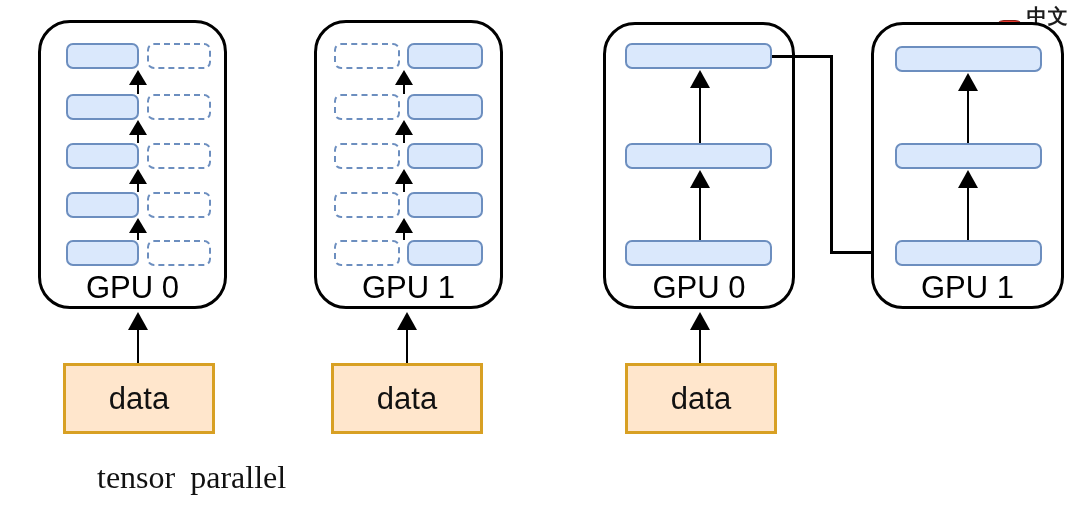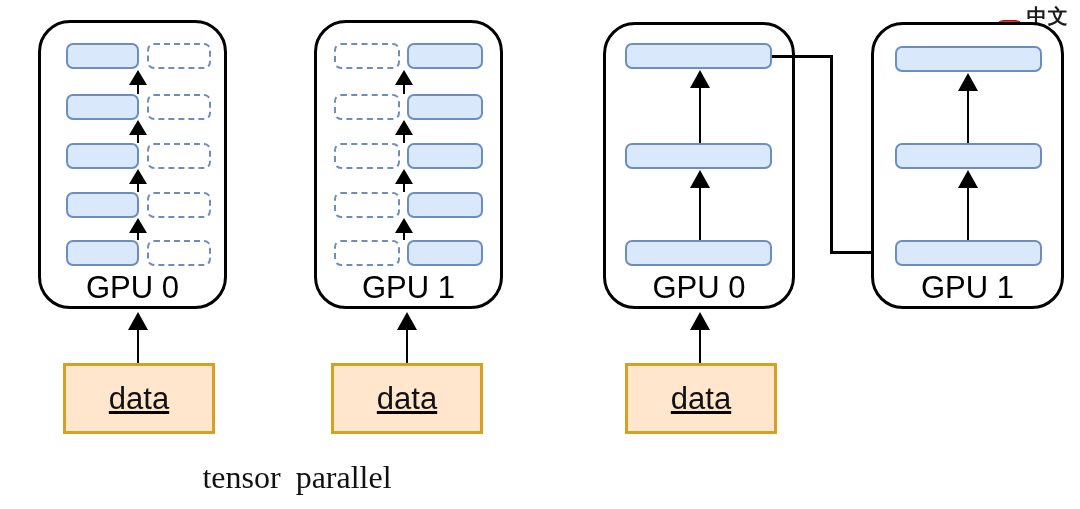--- a/index.html
+++ b/index.html
@@ -5,24 +5,24 @@
   html,body{margin:0;padding:0;background:#fff;}
   .canvas{position:relative;width:1080px;height:509px;background:#fff;overflow:hidden;
           font-family:"Liberation Sans",sans-serif;}
   .layer-group{position:absolute;inset:0;}
   *{box-sizing:border-box;}
 
   .gpu-box{position:absolute;background:#fff;border:3px solid #000;border-radius:32px;}
   .bar-solid{position:absolute;height:26px;background:#dae8fc;border:2px solid #6c8ebf;border-radius:7px;}
   .bar-dashed{position:absolute;height:26px;background:#fff;border:2px dashed #6c8ebf;border-radius:7px;}
   .data-box{position:absolute;width:152px;height:71px;background:#ffe6cc;border:3px solid #d8a023;
-            display:flex;align-items:center;justify-content:center;text-decoration:underline;}
+            display:flex;align-items:center;justify-content:center;}
   .data-box span{font-size:31px;color:#111;}
   .gpu-label{position:absolute;height:34px;text-align:center;font-size:31px;color:#000;}
-  .caption{position:absolute;width:400px;text-align:center;font-family:"Liberation Serif",serif;
+  .caption{position:absolute;width:400px;text-align:left;font-family:"Liberation Serif",serif;
            font-size:32px;color:#111;word-spacing:7px;}
 
   .vline{position:absolute;width:2px;background:#000;}
   .hline{position:absolute;height:2.5px;background:#000;}
   .head-up{position:absolute;width:0;height:0;border-left:9px solid transparent;
            border-right:9px solid transparent;border-bottom:15px solid #000;}
   .head-up.big{border-left-width:10px;border-right-width:10px;border-bottom-width:18px;}
   .head-right{position:absolute;width:0;height:0;border-top:9px solid transparent;
               border-bottom:9px solid transparent;border-left:16px solid #000;}
 

